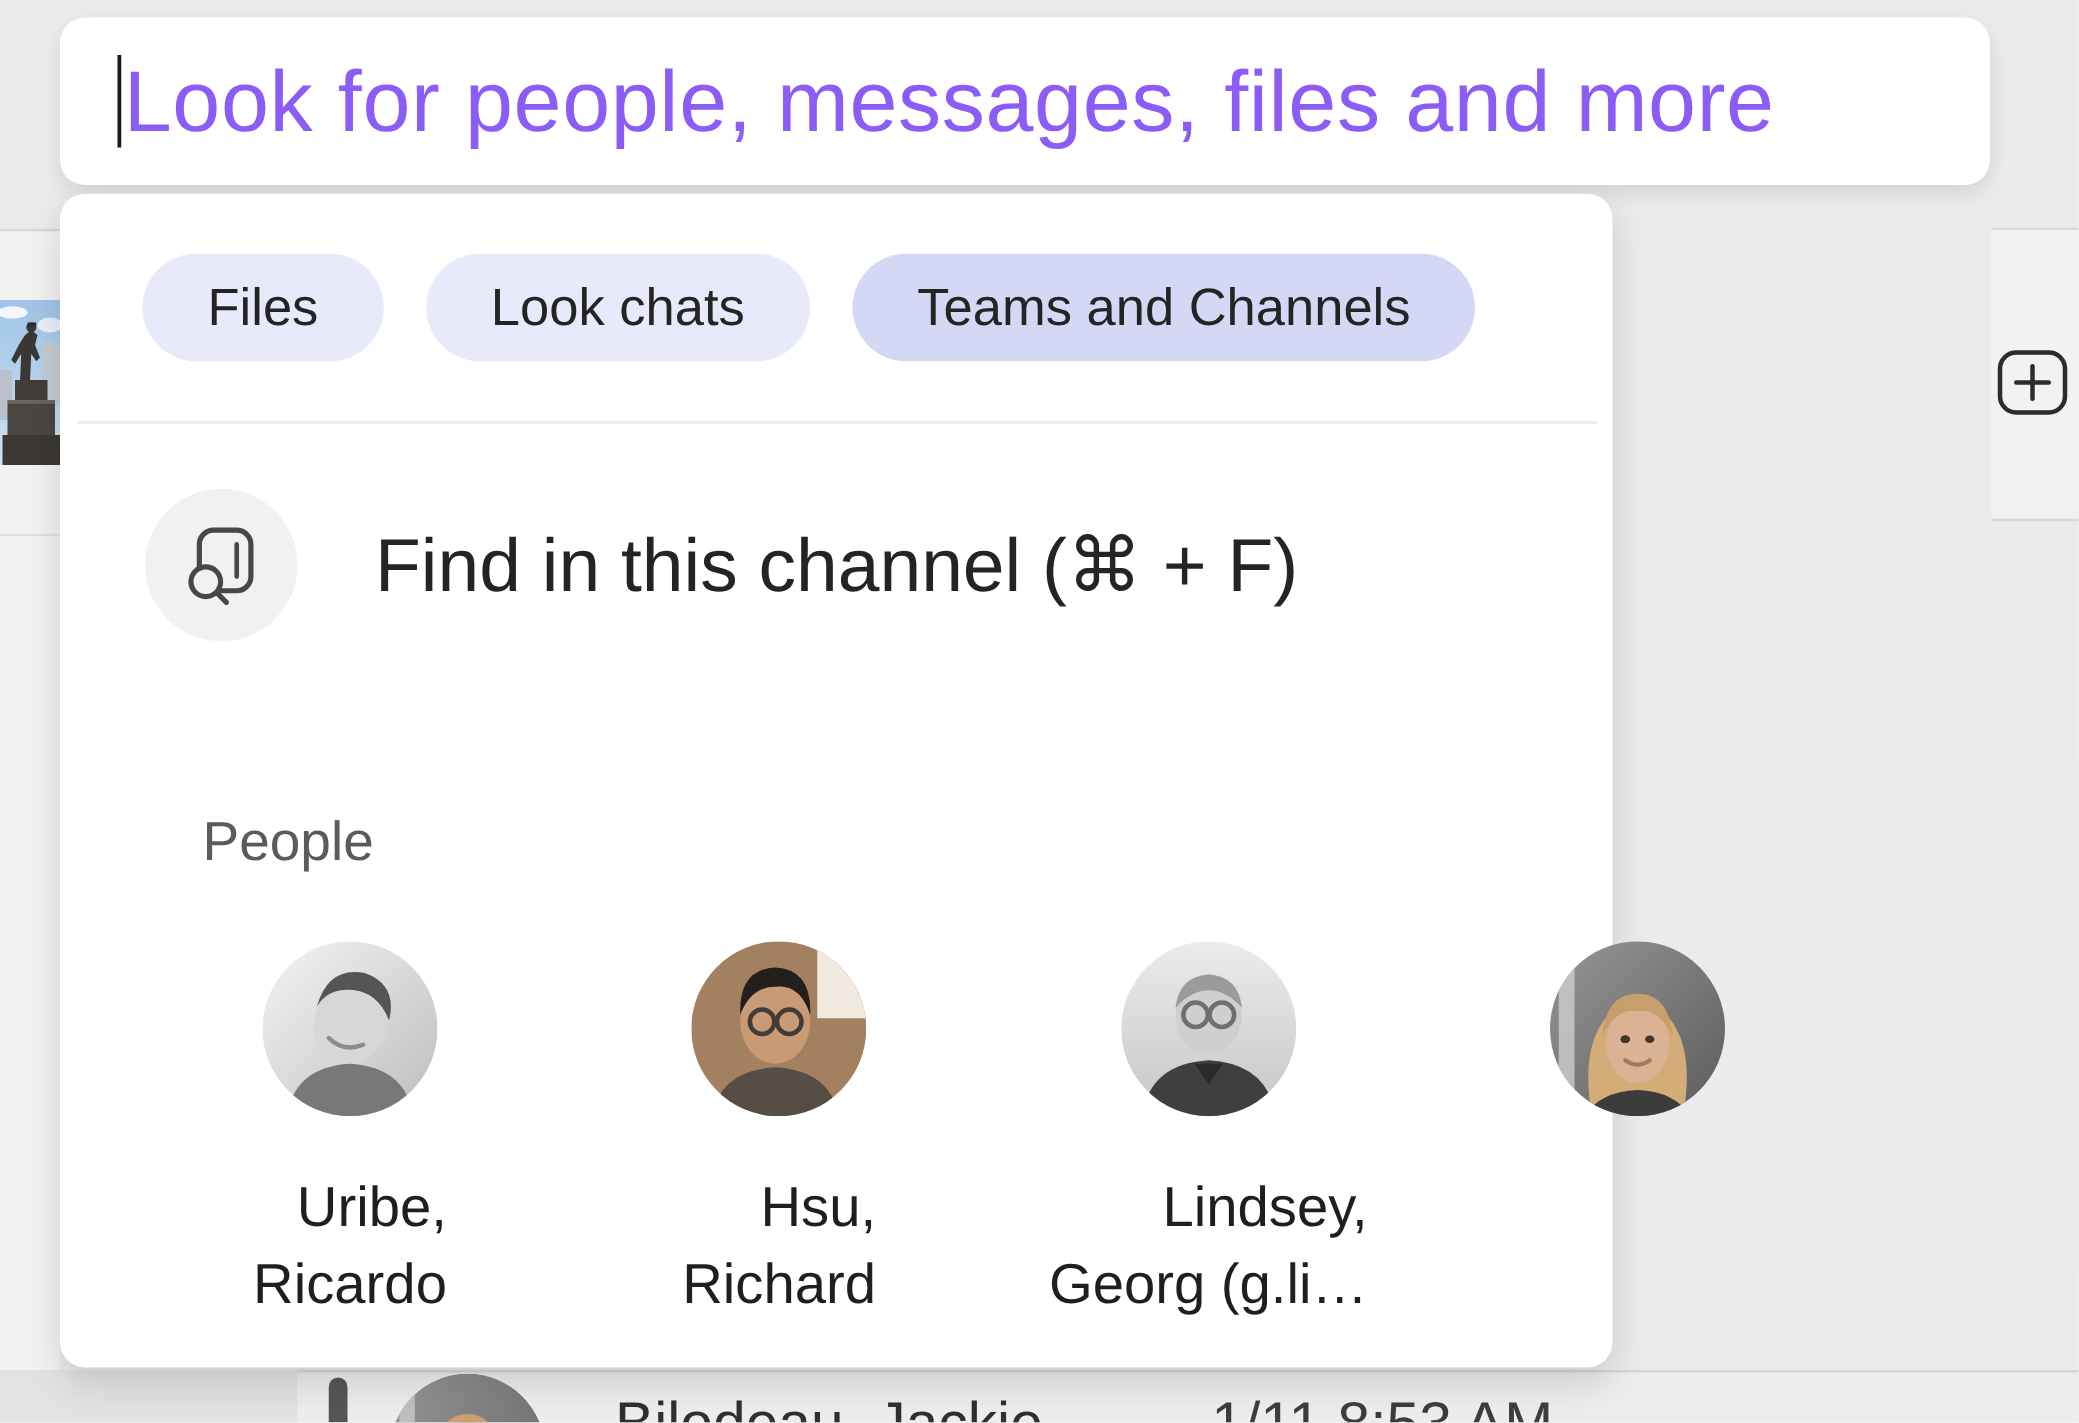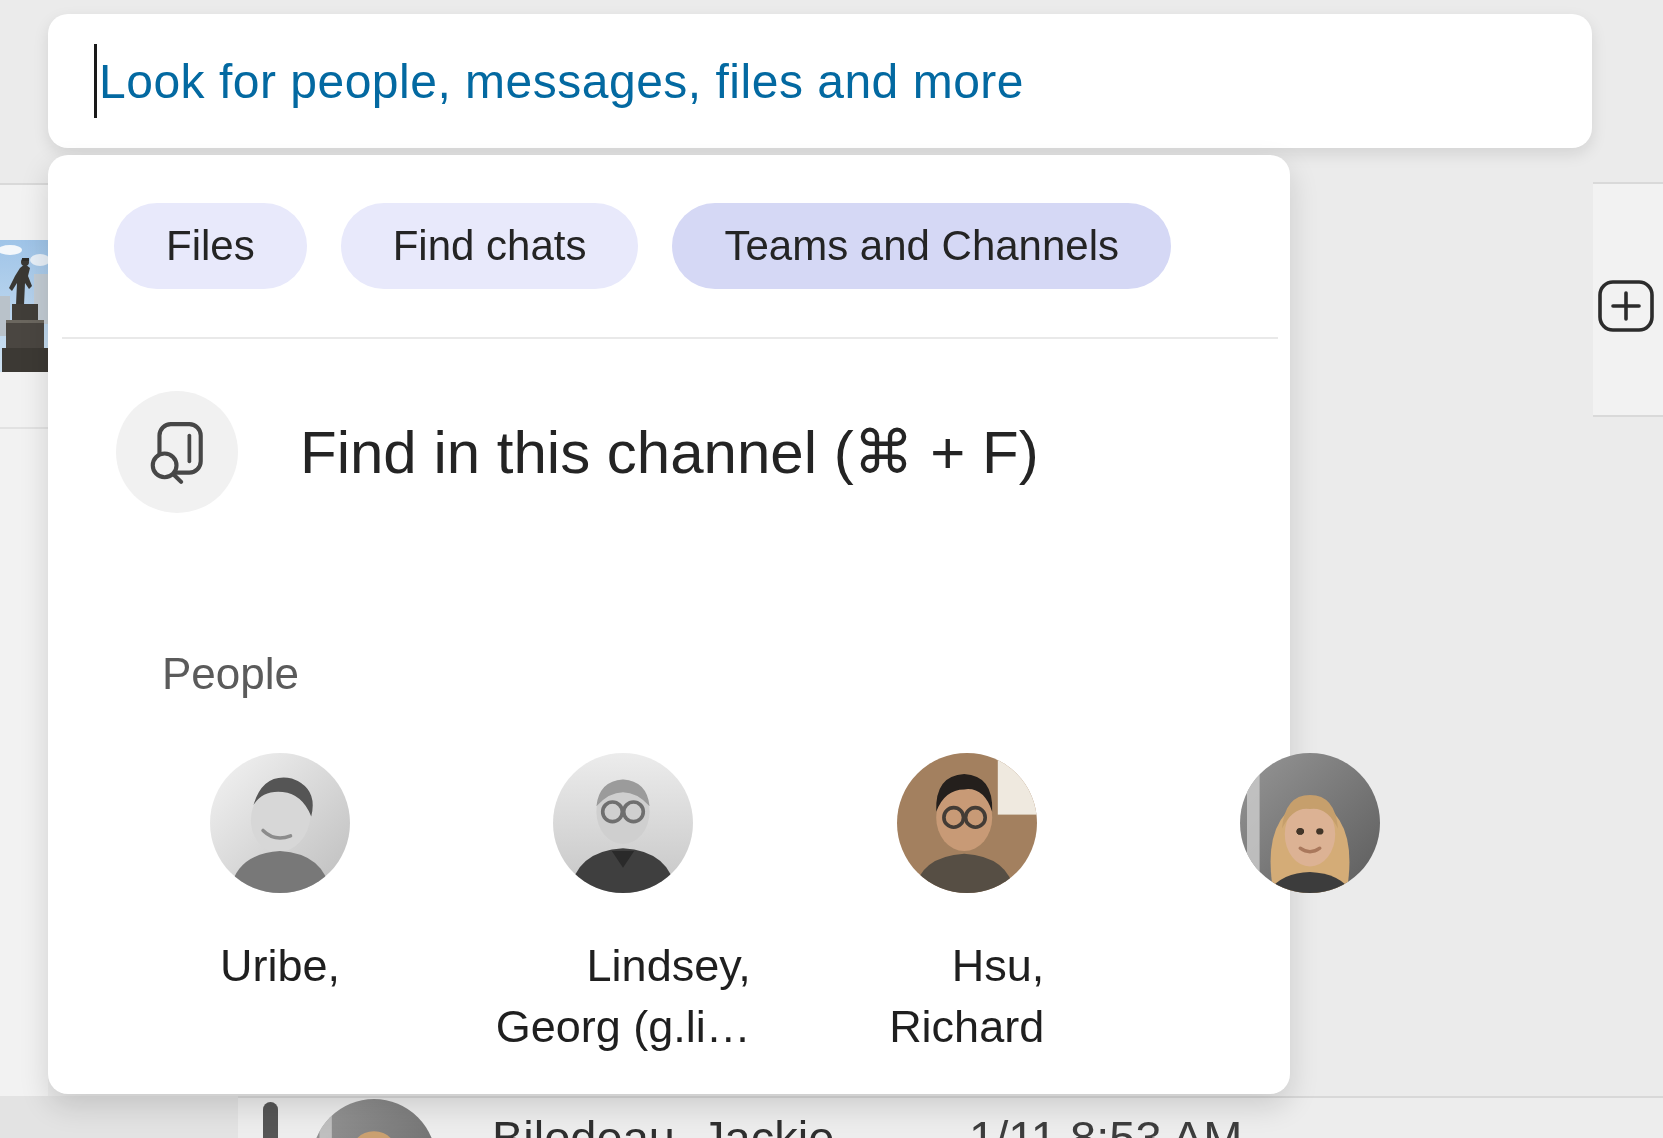--- a/index.html
+++ b/index.html
@@ -17,21 +17,21 @@
   .band-left{position:absolute;left:0;top:1096px;width:238px;height:42px;background:#e3e3e3;}
   .unread-bar{position:absolute;left:263px;top:1102px;width:15px;height:36px;background:#565656;border-radius:8px 8px 0 0;}
   .band-avatar{position:absolute;left:312px;top:1099px;width:124px;height:124px;border-radius:50%;overflow:hidden;}
   .band-sender{position:absolute;left:492px;top:1110px;font-size:47px;color:#2f2f2f;white-space:nowrap;}
   .band-time{position:absolute;left:969px;top:1110px;font-size:47px;color:#3d3d3d;white-space:nowrap;}
 
   
   .searchbar{position:absolute;left:48px;top:14px;width:1544px;height:134px;background:#ffffff;border-radius:20px;
     box-shadow:0 6px 16px rgba(0,0,0,0.10);display:flex;align-items:center;padding-left:46px;box-sizing:border-box;cursor:text;}
   .caret{width:3px;height:74px;background:#1a1a1a;margin-right:2px;}
-  .search-text{font-size:48px;color:#0369a1;letter-spacing:0.5px;white-space:nowrap;}
+  .search-text{font-size:69px;color:#8b5cf6;letter-spacing:0.5px;white-space:nowrap;}
 
   
   .dropdown{position:absolute;left:48px;top:155px;width:1242px;height:939px;background:#ffffff;border-radius:20px;
     box-shadow:0 12px 30px rgba(0,0,0,0.14);box-sizing:border-box;}
   .pills{position:absolute;left:66px;top:48px;display:flex;gap:34px;}
   .pill{height:86px;border-radius:43px;display:flex;align-items:center;padding:0 52px;font-size:42px;color:#242424;
     background:#e8e9fb;cursor:pointer;white-space:nowrap;}
   .pill.selected{background:#d5d8f5;}
   .pills-divider{position:absolute;left:14px;right:12px;top:182px;height:2px;background:#e9e9e9;}
 
@@ -115,21 +115,21 @@
 
   <div class="searchbar" role="textbox">
     <span class="caret"></span>
     <span class="search-text">Look for people, messages, files and more</span>
   </div>
 
   <div class="dropdown">
 
     <div class="pills">
       <div class="pill">Files</div>
-      <div class="pill">Find chats</div>
+      <div class="pill">Look chats</div>
       <div class="pill selected">Teams and Channels</div>
     </div>
 
     <div class="pills-divider"></div>
 
     <div class="quick-row">
       <div class="quick-icon-circle">
         <svg width="66" height="66" viewBox="0 0 64 64">
           <rect x="15" y="5" width="40" height="47" rx="11" fill="none" stroke="#474747" stroke-width="4"></rect>
           <line x1="44" y1="16" x2="44" y2="41" stroke="#474747" stroke-width="3.6" stroke-linecap="round"></line>
@@ -157,20 +157,40 @@
             <g transform="rotate(14 50 48)">
               <ellipse cx="50" cy="46" rx="21" ry="25" fill="#d7d7d7"></ellipse>
               <path d="M29 42 Q30 18 51 17 Q71 19 71 40 Q61 26 47 28 Q33 30 29 42 Z" fill="#555555"></path>
               <path d="M40 58 Q50 64 60 57" stroke="#8c8c8c" stroke-width="2.5" fill="none" stroke-linecap="round"></path>
             </g>
             <path d="M14 100 Q18 72 50 70 Q82 72 86 100 Z" fill="#787878"></path>
           </svg>
         </div>
         <div class="person-name">
           <div>Uribe,</div>
+          <div>Ricardo</div>
+        </div>
+      </div>
+
+      <div class="person">
+        <div class="person-avatar">
+          <svg width="140" height="140" viewBox="0 0 100 100">
+            <rect width="100" height="100" fill="#a3805f"></rect>
+            <rect x="72" y="0" width="28" height="44" fill="#efe9df"></rect>
+            <ellipse cx="48" cy="46" rx="20" ry="24" fill="#c89a76"></ellipse>
+            <path d="M28 42 Q27 16 48 15 Q69 16 68 42 Q62 24 48 26 Q34 26 28 42 Z" fill="#241f1c"></path>
+            <circle cx="40.5" cy="46" r="7" fill="none" stroke="#433c36" stroke-width="2.6"></circle>
+            <circle cx="56" cy="46" r="7" fill="none" stroke="#433c36" stroke-width="2.6"></circle>
+            <line x1="47.5" y1="46" x2="49" y2="46" stroke="#433c36" stroke-width="2.6"></line>
+            <path d="M12 100 Q16 74 48 72 Q80 74 84 100 Z" fill="#564e44"></path>
+          </svg>
+        </div>
+        <div class="person-name">
+          <div>Hsu,</div>
+          <div>Richard</div>
         </div>
       </div>
 
       <div class="person">
         <div class="person-avatar">
           <svg width="140" height="140" viewBox="0 0 100 100">
             <defs>
                 <linearGradient id="av2" x1="0" y1="0" x2="0" y2="1">
               <stop offset="0" stop-color="#ececec"></stop>
                   <stop offset="1" stop-color="#c6c6c6"></stop>
@@ -182,39 +202,20 @@
             <circle cx="42.5" cy="42" r="7" fill="none" stroke="#6f6f6f" stroke-width="2.6"></circle>
             <circle cx="57.5" cy="42" r="7" fill="none" stroke="#6f6f6f" stroke-width="2.6"></circle>
             <line x1="49.5" y1="42" x2="50.5" y2="42" stroke="#6f6f6f" stroke-width="2.6"></line>
             <path d="M12 100 Q16 70 50 68 Q84 70 88 100 Z" fill="#3f3f3f"></path>
             <path d="M42 70 L50 82 L58 70" fill="#2a2a2a"></path>
           </svg>
         </div>
         <div class="person-name">
           <div>Lindsey,</div>
           <div>Georg (g.li…</div>
-        </div>
-      </div>
-
-      <div class="person">
-        <div class="person-avatar">
-          <svg width="140" height="140" viewBox="0 0 100 100">
-            <rect width="100" height="100" fill="#a3805f"></rect>
-            <rect x="72" y="0" width="28" height="44" fill="#efe9df"></rect>
-            <ellipse cx="48" cy="46" rx="20" ry="24" fill="#c89a76"></ellipse>
-            <path d="M28 42 Q27 16 48 15 Q69 16 68 42 Q62 24 48 26 Q34 26 28 42 Z" fill="#241f1c"></path>
-            <circle cx="40.5" cy="46" r="7" fill="none" stroke="#433c36" stroke-width="2.6"></circle>
-            <circle cx="56" cy="46" r="7" fill="none" stroke="#433c36" stroke-width="2.6"></circle>
-            <line x1="47.5" y1="46" x2="49" y2="46" stroke="#433c36" stroke-width="2.6"></line>
-            <path d="M12 100 Q16 74 48 72 Q80 74 84 100 Z" fill="#564e44"></path>
-          </svg>
-        </div>
-        <div class="person-name">
-          <div>Hsu,</div>
-          <div>Richard</div>
         </div>
       </div>
 
       <div class="person">
         <div class="person-avatar">
           <svg width="140" height="140" viewBox="0 0 100 100">
             <defs>
                 <linearGradient id="av4" x1="0" y1="0" x2="1" y2="1">
               <stop offset="0" stop-color="#969696"></stop>
                   <stop offset="1" stop-color="#5c5c5c"></stop>

